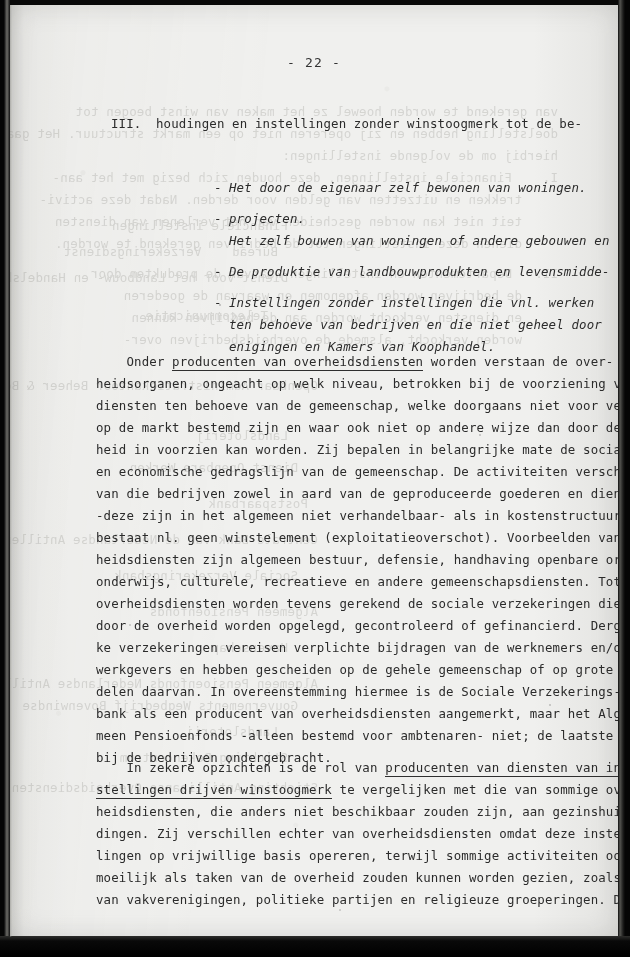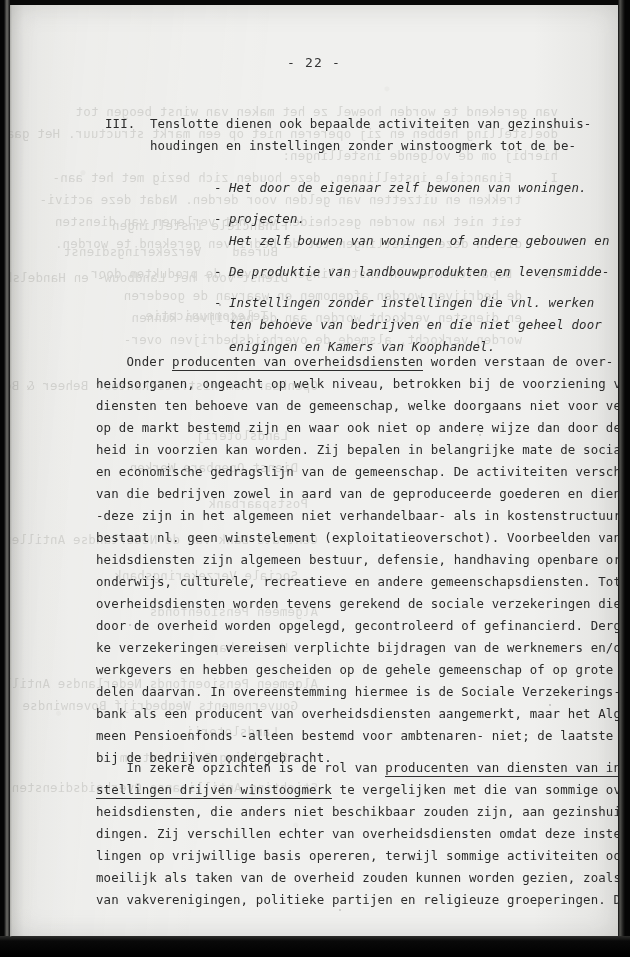--- a/index.html
+++ b/index.html
@@ -54,21 +54,21 @@
   .bl{position:absolute;}
 
   
   #content{position:absolute;inset:0;color:#2b2b2b;
            font-size:12.4px;line-height:22px;letter-spacing:.15px;}
 
   #pageno{position:absolute;left:0;top:47px;width:608px;text-align:center;
           font-size:13px;letter-spacing:1.2px;color:#333;}
 
   
-  #sec3{position:absolute;left:95px;top:108px;width:470px;}
+  #sec3{position:absolute;left:101px;top:108px;width:470px;}
   #sec3 .rowhead{display:flex;}
   #sec3 .num{width:45px;flex:0 0 45px;white-space:pre;}
   #sec3 .body{flex:1;}
   #sec3 .body .ln{white-space:pre;}
 
   
   #bullets{position:absolute;left:204px;top:172px;width:360px;}
   .bullet{display:flex;margin-bottom:9px;}
   .bullet:last-child{margin-bottom:0;}
   .bullet .dash{width:15px;flex:0 0 15px;}
@@ -105,21 +105,20 @@
     <div id="bleed"><div class="bl" style="top: 96px; left: 60px;">van gerekend te worden hoewel ze het maken van winst beogen tot</div><div class="bl" style="top: 118px; left: 60px;">doelstelling hebben en zij opereren niet op een markt structuur. Het gaat</div><div class="bl" style="top: 140px; left: 60px;">hierbij om de volgende instellingen:</div><div class="bl" style="top: 162px; left: 60px;">I.    Financiele instellingen, deze houden zich bezig met het aan-</div><div class="bl" style="top: 184px; left: 96px;">trekken en uitzetten van gelden voor derden. Nadat deze activi-</div><div class="bl" style="top: 206px; left: 96px;">teit niet kan worden gescheiden van het verlenen van diensten</div><div class="bl" style="top: 228px; left: 96px;">dienen deze instellingen tot de bedrijven gerekend te worden.</div><div class="bl" style="top: 258px; left: 60px;">II.   Departementen en instellingen waarvan de produkten door</div><div class="bl" style="top: 280px; left: 96px;">de bedrijven worden afgenomen en waarvan de goederen</div><div class="bl" style="top: 302px; left: 96px;">en diensten verkocht worden aan de bedrijven kunnen</div><div class="bl" style="top: 324px; left: 96px;">worden verkocht, alsmede de overheidsbedrijven over-</div><div class="bl" style="top: 210px; left: 330px;">Financiele instellingen</div><div class="bl" style="top: 236px; left: 340px;">Bureau    Verzekeringsdienst</div><div class="bl" style="top: 262px; left: 330px;">Dienst voor het Landbouw- en Handelsbedrijf</div><div class="bl" style="top: 300px; left: 350px;">Telecommunicatie</div><div class="bl" style="top: 370px; left: 300px;">Openbaar Administratiekantoor Beheer &amp; Begroting</div><div class="bl" style="top: 420px; left: 330px;">Landsloterij</div><div class="bl" style="top: 452px; left: 320px;">Dienst Openbare Werken</div><div class="bl" style="top: 488px; left: 310px;">Postspaarbank</div><div class="bl" style="top: 524px; left: 300px;">Centrale Bank van de Nederlandse Antillen</div><div class="bl" style="top: 560px; left: 320px;">Sociale Verzekeringsbank</div><div class="bl" style="top: 596px; left: 300px;">Algemeen Pensioenfonds</div><div class="bl" style="top: 632px; left: 330px;">Havenschap</div><div class="bl" style="top: 668px; left: 300px;">Algemeen Pensioenfonds Nederlandse Antillen</div><div class="bl" style="top: 690px; left: 320px;">Gouvernements Wegbedrijf Bovenwindse</div><div class="bl" style="top: 716px; left: 340px;">Landsloterij</div><div class="bl" style="top: 742px; left: 330px;">Stichting Rekencentrum</div><div class="bl" style="top: 772px; left: 300px;">Stichting Antilliaanse Overheidsdiensten en Computers</div></div>
 
     <div id="content">
 
       <div id="pageno">- 22 -</div>
 
       <div id="sec3">
         <div class="rowhead">
           <span class="num">III.</span>
           <span class="body">
-              <div class="ln">Tenslotte dienen ook bepaalde activiteiten van gezinshuis-</div>
               <div class="ln">houdingen en instellingen zonder winstoogmerk tot de be-</div>
             </span>
         </div>
       </div>
 
       <div id="bullets">
           <div class="bullet">
             <span class="dash">-</span>
             <span class="btext">
               <div class="ln">Het door de eigenaar zelf bewonen van woningen.</div>

